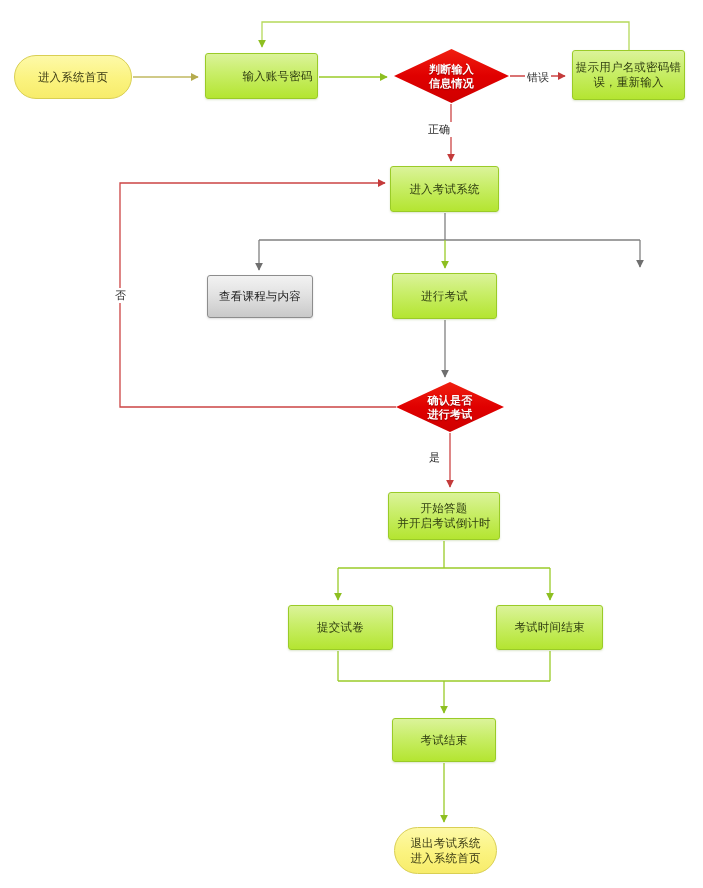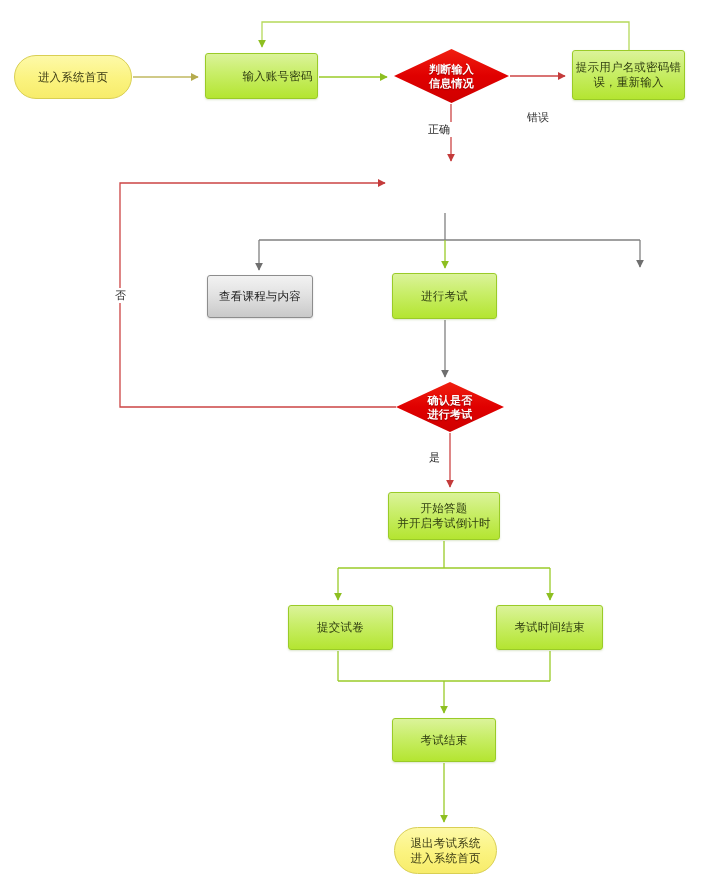--- a/index.html
+++ b/index.html
@@ -150,20 +150,23 @@
   <div class="node n-diamond" style="left:394px; top:49px; width:115px; height:54px;">
     <span>判断输入
 信息情况</span>
   </div>
 
   <div class="node n-green" style="left:572px; top:50px; width:113px; height:50px;">
     <span>提示用户名或密码错
 误，重新输入</span>
   </div>
 
+  <div class="node n-green" style="left:390px; top:166px; width:109px; height:46px;">
+    <span>进入考试系统</span>
+  </div>
 
   <div class="node n-gray" style="left:207px; top:275px; width:106px; height:43px;">
     <span>查看课程与内容</span>
   </div>
 
   <div class="node n-green" style="left:392px; top:273px; width:105px; height:46px;">
     <span>进行考试</span>
   </div>
 
 
@@ -187,18 +190,18 @@
 
   <div class="node n-green" style="left:392px; top:718px; width:104px; height:44px;">
     <span>考试结束</span>
   </div>
 
   <div class="node n-start" style="left:394px; top:827px; width:103px; height:47px;">
     <span>退出考试系统
 进入系统首页</span>
   </div>
 
-  <div class="edge-label" style="left:525px; top:70px;margin-top:40px;">错误</div>
+  <div class="edge-label" style="left:525px; top:70px;">错误</div>
   <div class="edge-label" style="left:426px; top:122px;">正确</div>
   <div class="edge-label" style="left:113px; top:288px;">否</div>
   <div class="edge-label" style="left:427px; top:450px;">是</div>
 
 </div>
 
 </body></html>

